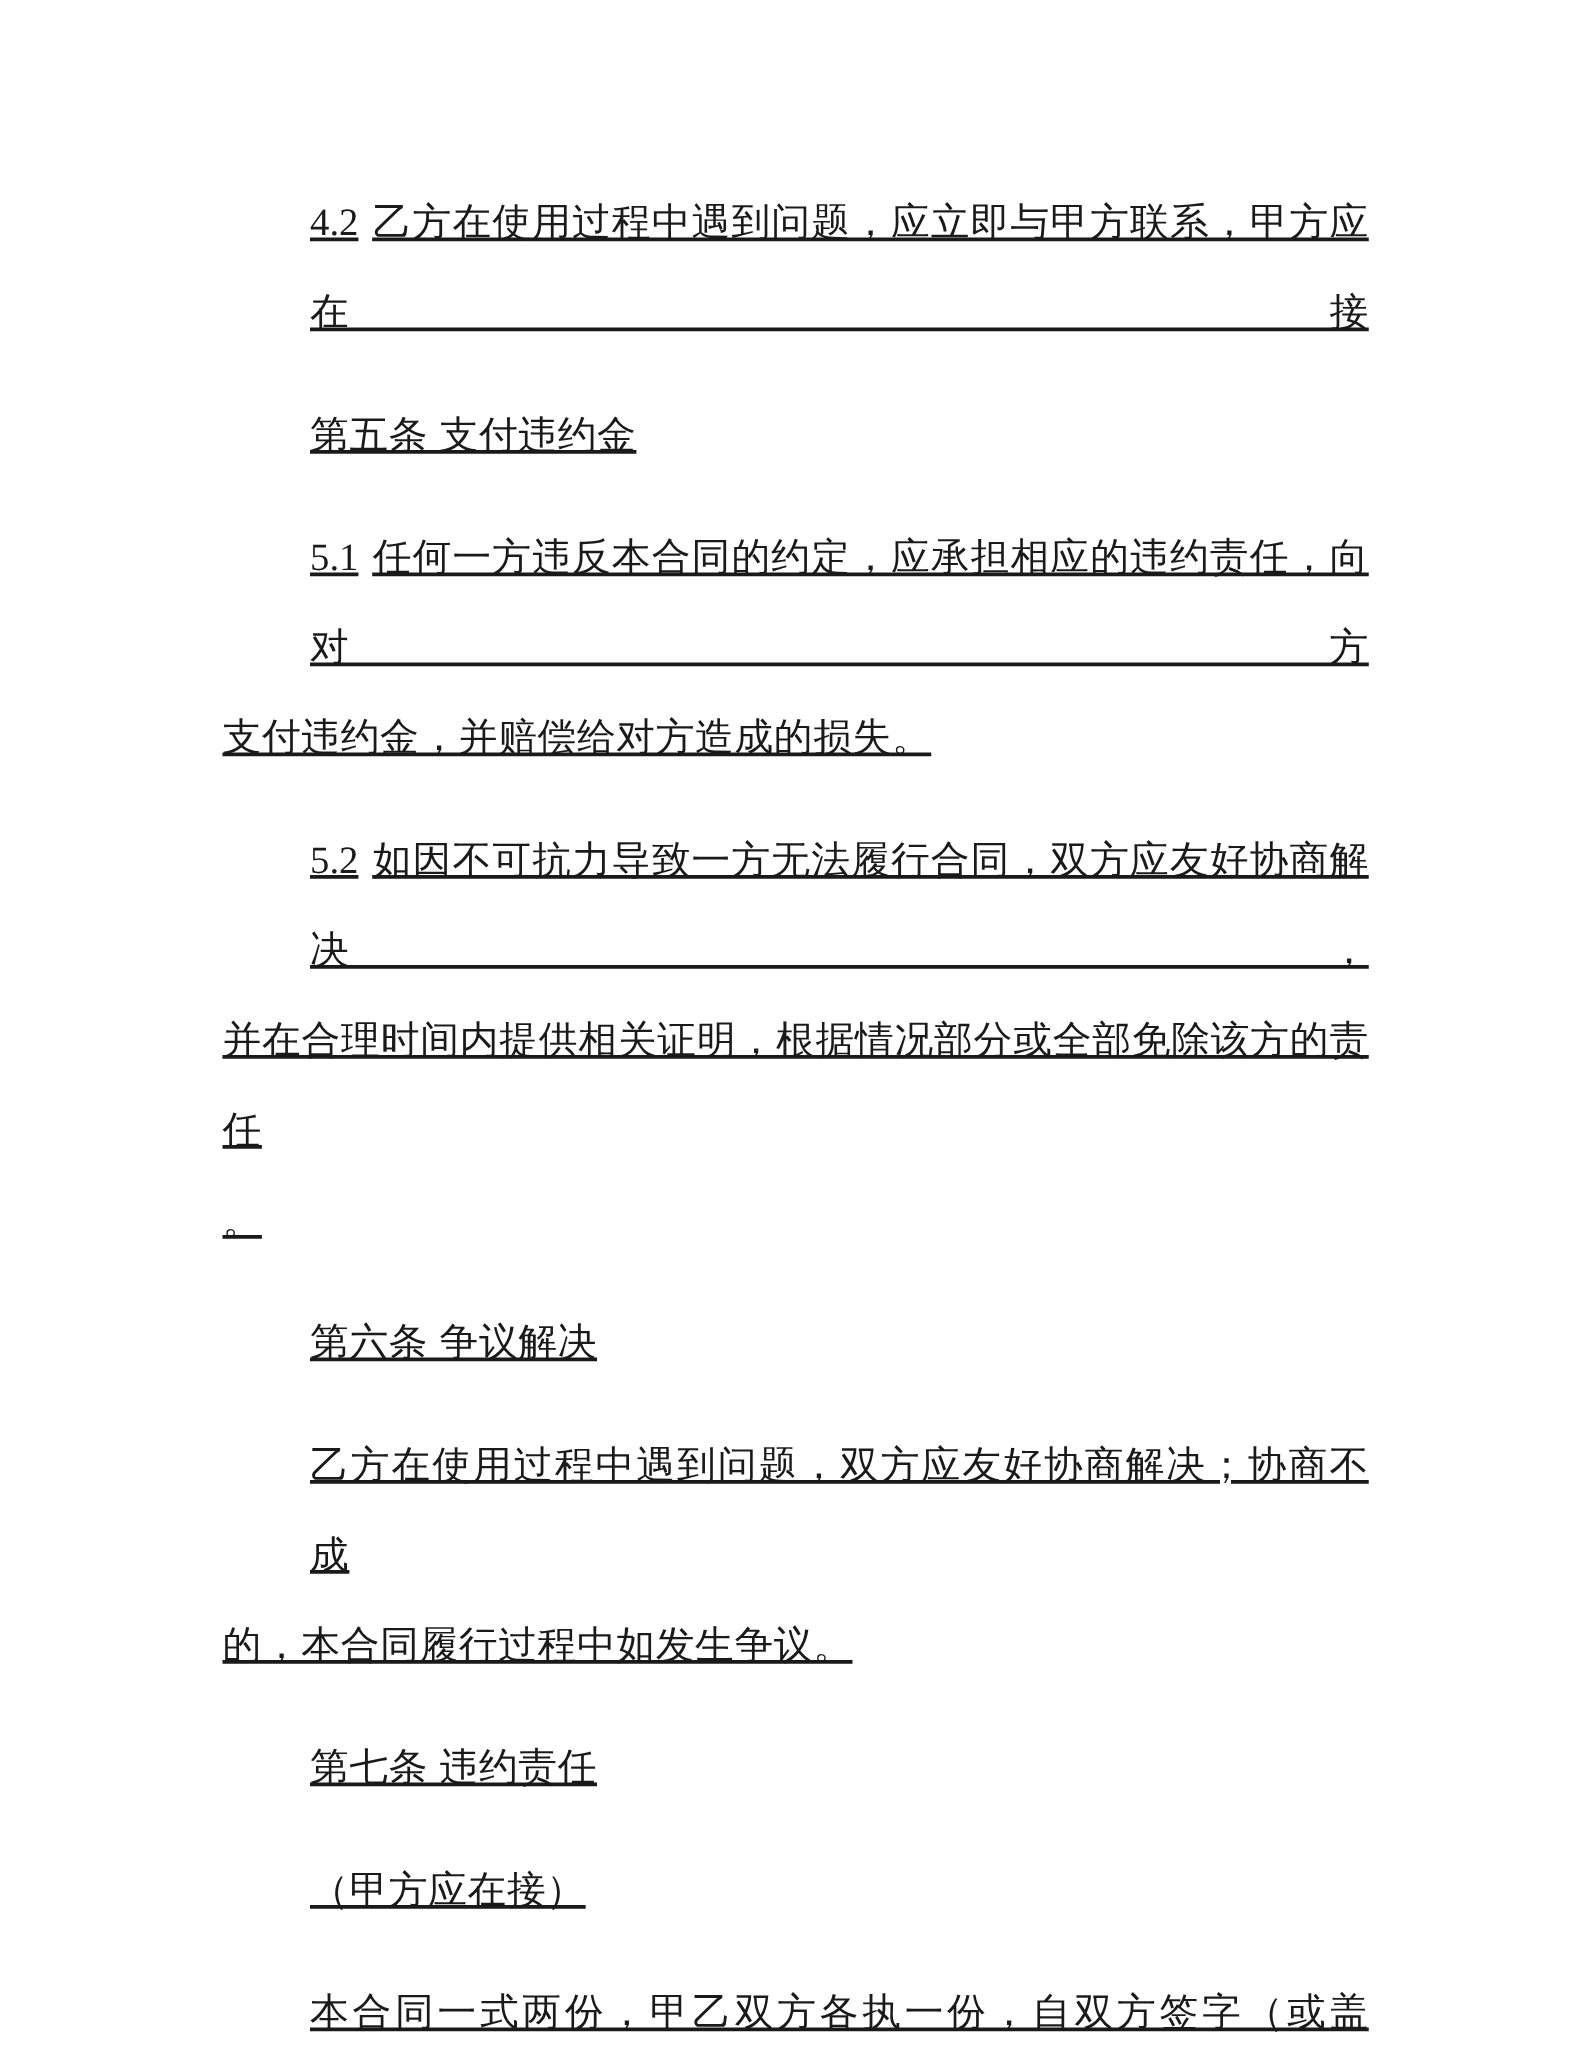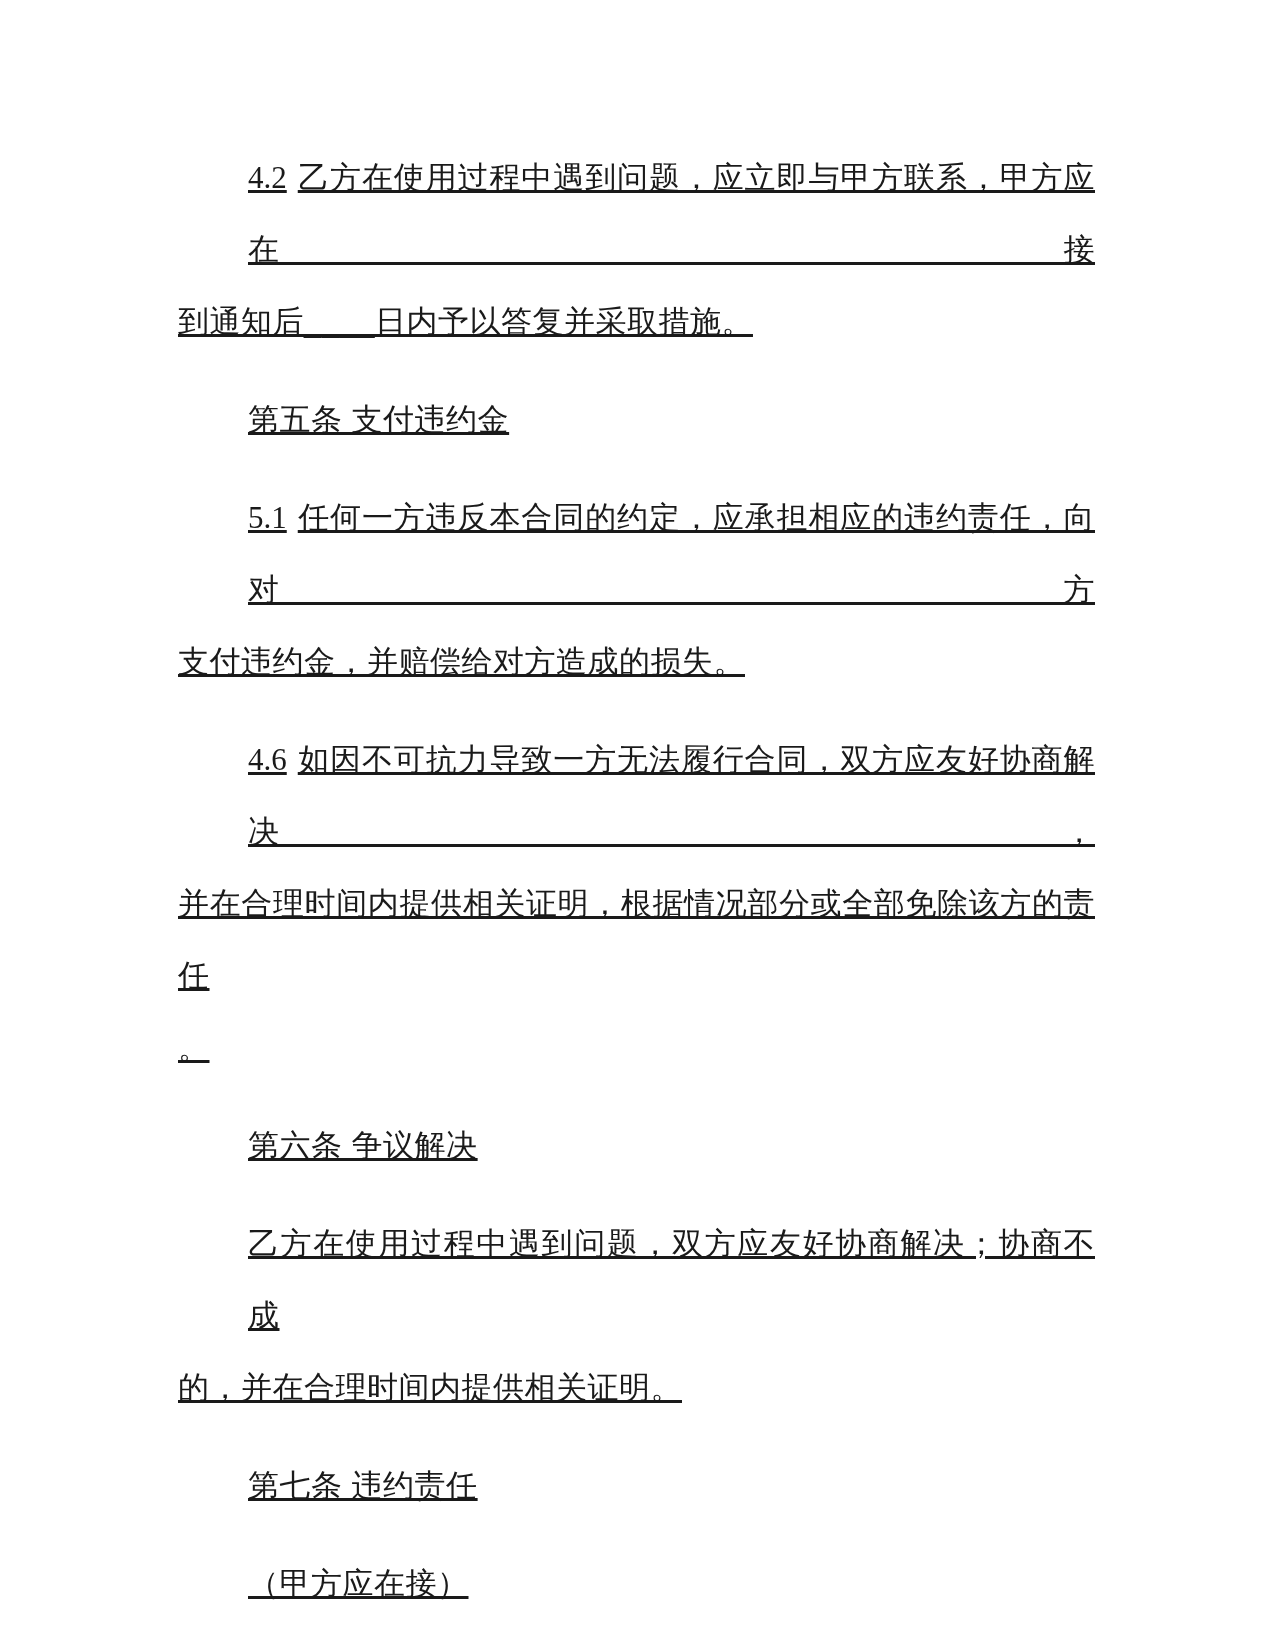--- a/index.html
+++ b/index.html
@@ -49,45 +49,44 @@
     margin-right: 11px;
   }
 </style>
 </head>
 <body>
 
 <div class="doc">
 
   <div class="block">
     <div class="line indent fill"><span class="num">4.2</span><span>乙方在使用过程中遇到问题，应立即与甲方联系，甲方应在接</span></div>
-    <div class="line">到通知后____日内予以答复并采取措施。</div>
   </div>
 
   <div class="block">
     <div class="line indent">第五条 支付违约金</div>
   </div>
 
   <div class="block">
     <div class="line indent fill"><span class="num">5.1</span><span>任何一方违反本合同的约定，应承担相应的违约责任，向对方</span></div>
     <div class="line">支付违约金，并赔偿给对方造成的损失。</div>
   </div>
 
   <div class="block">
-    <div class="line indent fill"><span class="num">4.6</span><span>如因不可抗力导致一方无法履行合同，双方应友好协商解决，</span></div>
+    <div class="line indent fill"><span class="num">5.2</span><span>如因不可抗力导致一方无法履行合同，双方应友好协商解决，</span></div>
     <div class="line fill">并在合理时间内提供相关证明，根据情况部分或全部免除该方的责任</div>
     <div class="line">。</div>
   </div>
 
   <div class="block">
     <div class="line indent">第六条 争议解决</div>
   </div>
 
   <div class="block">
     <div class="line indent fill">乙方在使用过程中遇到问题，双方应友好协商解决；协商不成</div>
-    <div class="line">的，并在合理时间内提供相关证明。</div>
+    <div class="line">的，本合同履行过程中如发生争议。</div>
   </div>
 
   <div class="block">
     <div class="line indent">第七条 违约责任</div>
   </div>
 
   <div class="block">
     <div class="line indent">（甲方应在接）</div>
   </div>
 

